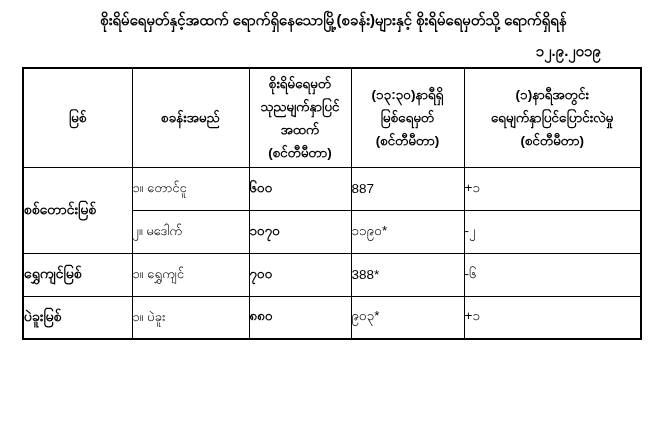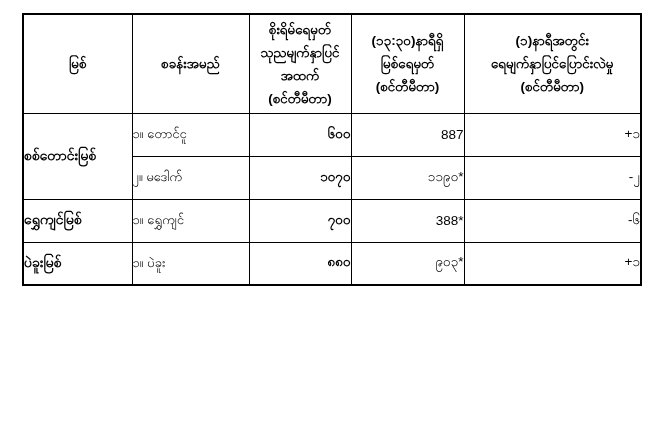--- a/index.html
+++ b/index.html
@@ -59,39 +59,41 @@
     vertical-align: middle;
   }
   td.station {
     font-size: 13px;
     text-align: left;
     padding-left: 8px;
     vertical-align: middle;
   }
   td.num {
     font-size: 13.5px;
-    text-align: right;
+    text-align: left;
     vertical-align: middle;
   }
   td.num.bold { font-weight: bold; }
   .footnote {
     margin: 10px 0 0 42px;
     font-weight: bold;
     font-size: 14px;
     line-height: 20px;
   }
 </style>
 </head>
 <body>
 
 <div class="page">
 
   <div class="titles">
+    <div class="title-line">စိုးရိမ်ရေမှတ်နှင့်အထက် ရောက်ရှိနေသောမြို့(စခန်း)များနှင့် စိုးရိမ်ရေမှတ်သို့ ရောက်ရှိရန်</div>
   </div>
 
+  <div class="date-line">၁၂.၉.၂၀၁၉</div>
 
   <table class="levels">
     <colgroup>
       <col style="width:109px">
       <col style="width:117px">
       <col style="width:102px">
       <col style="width:113px">
       <col style="width:177px">
     </colgroup>
     <thead>

